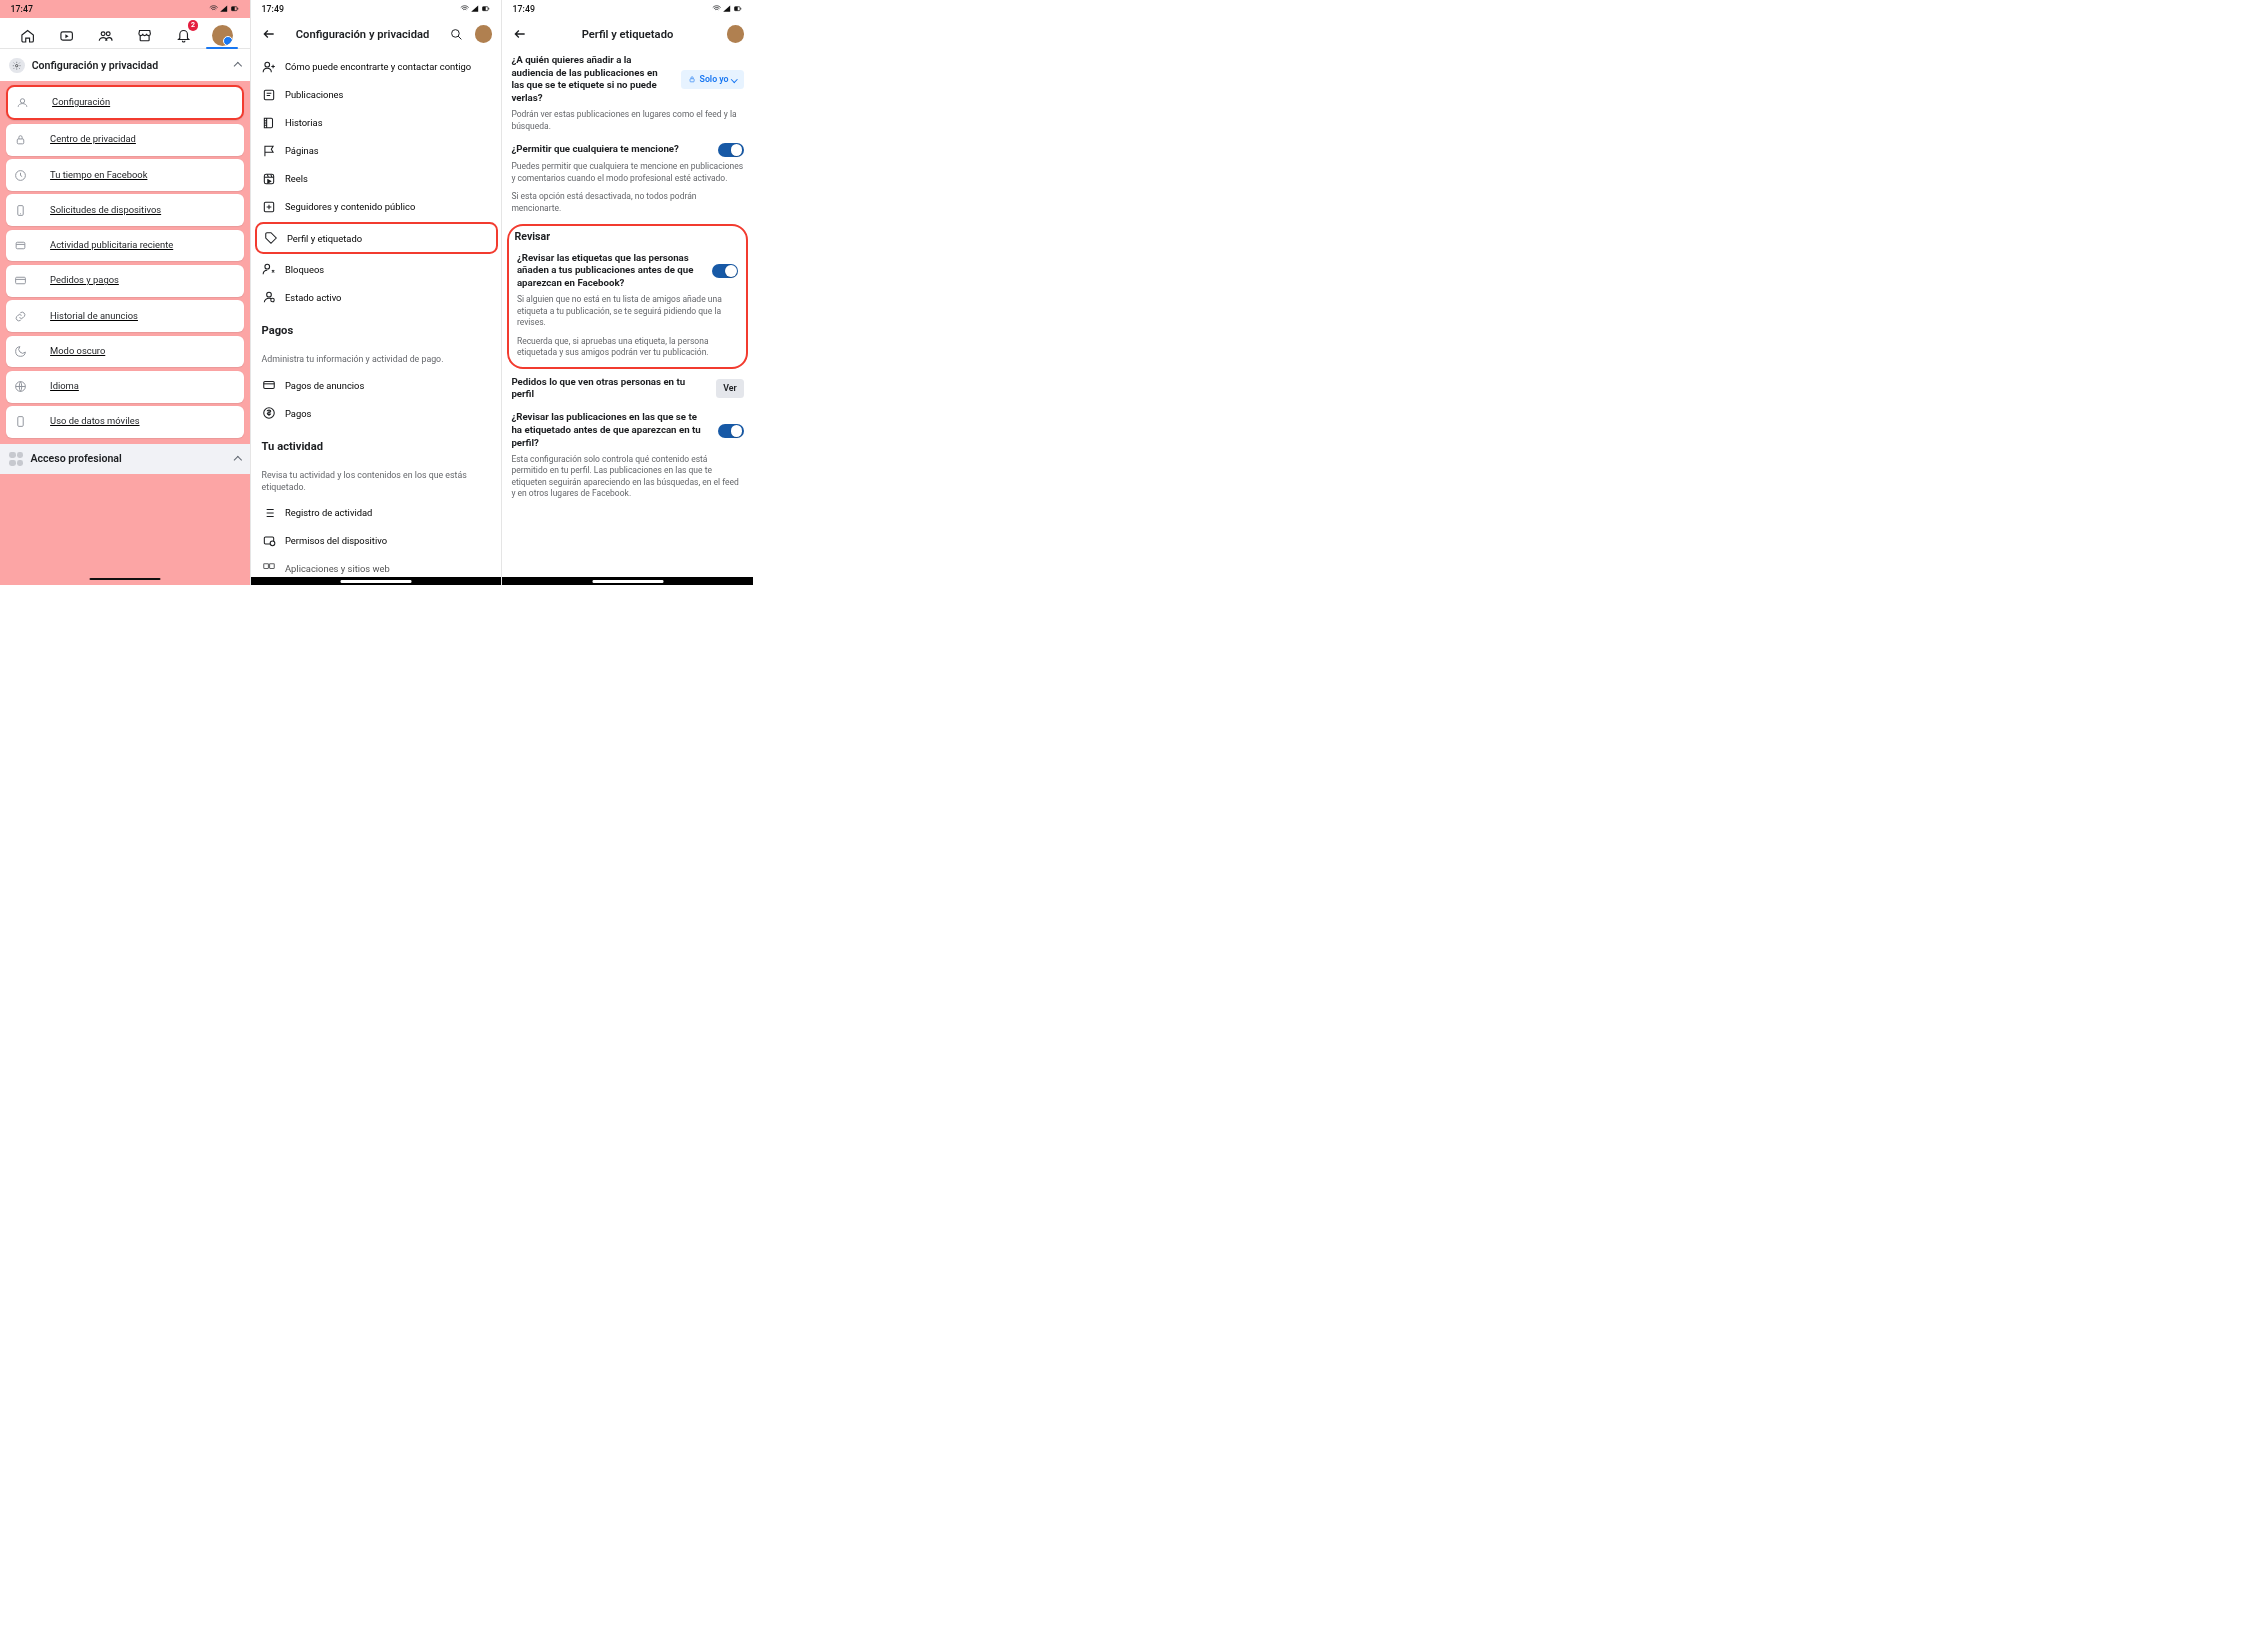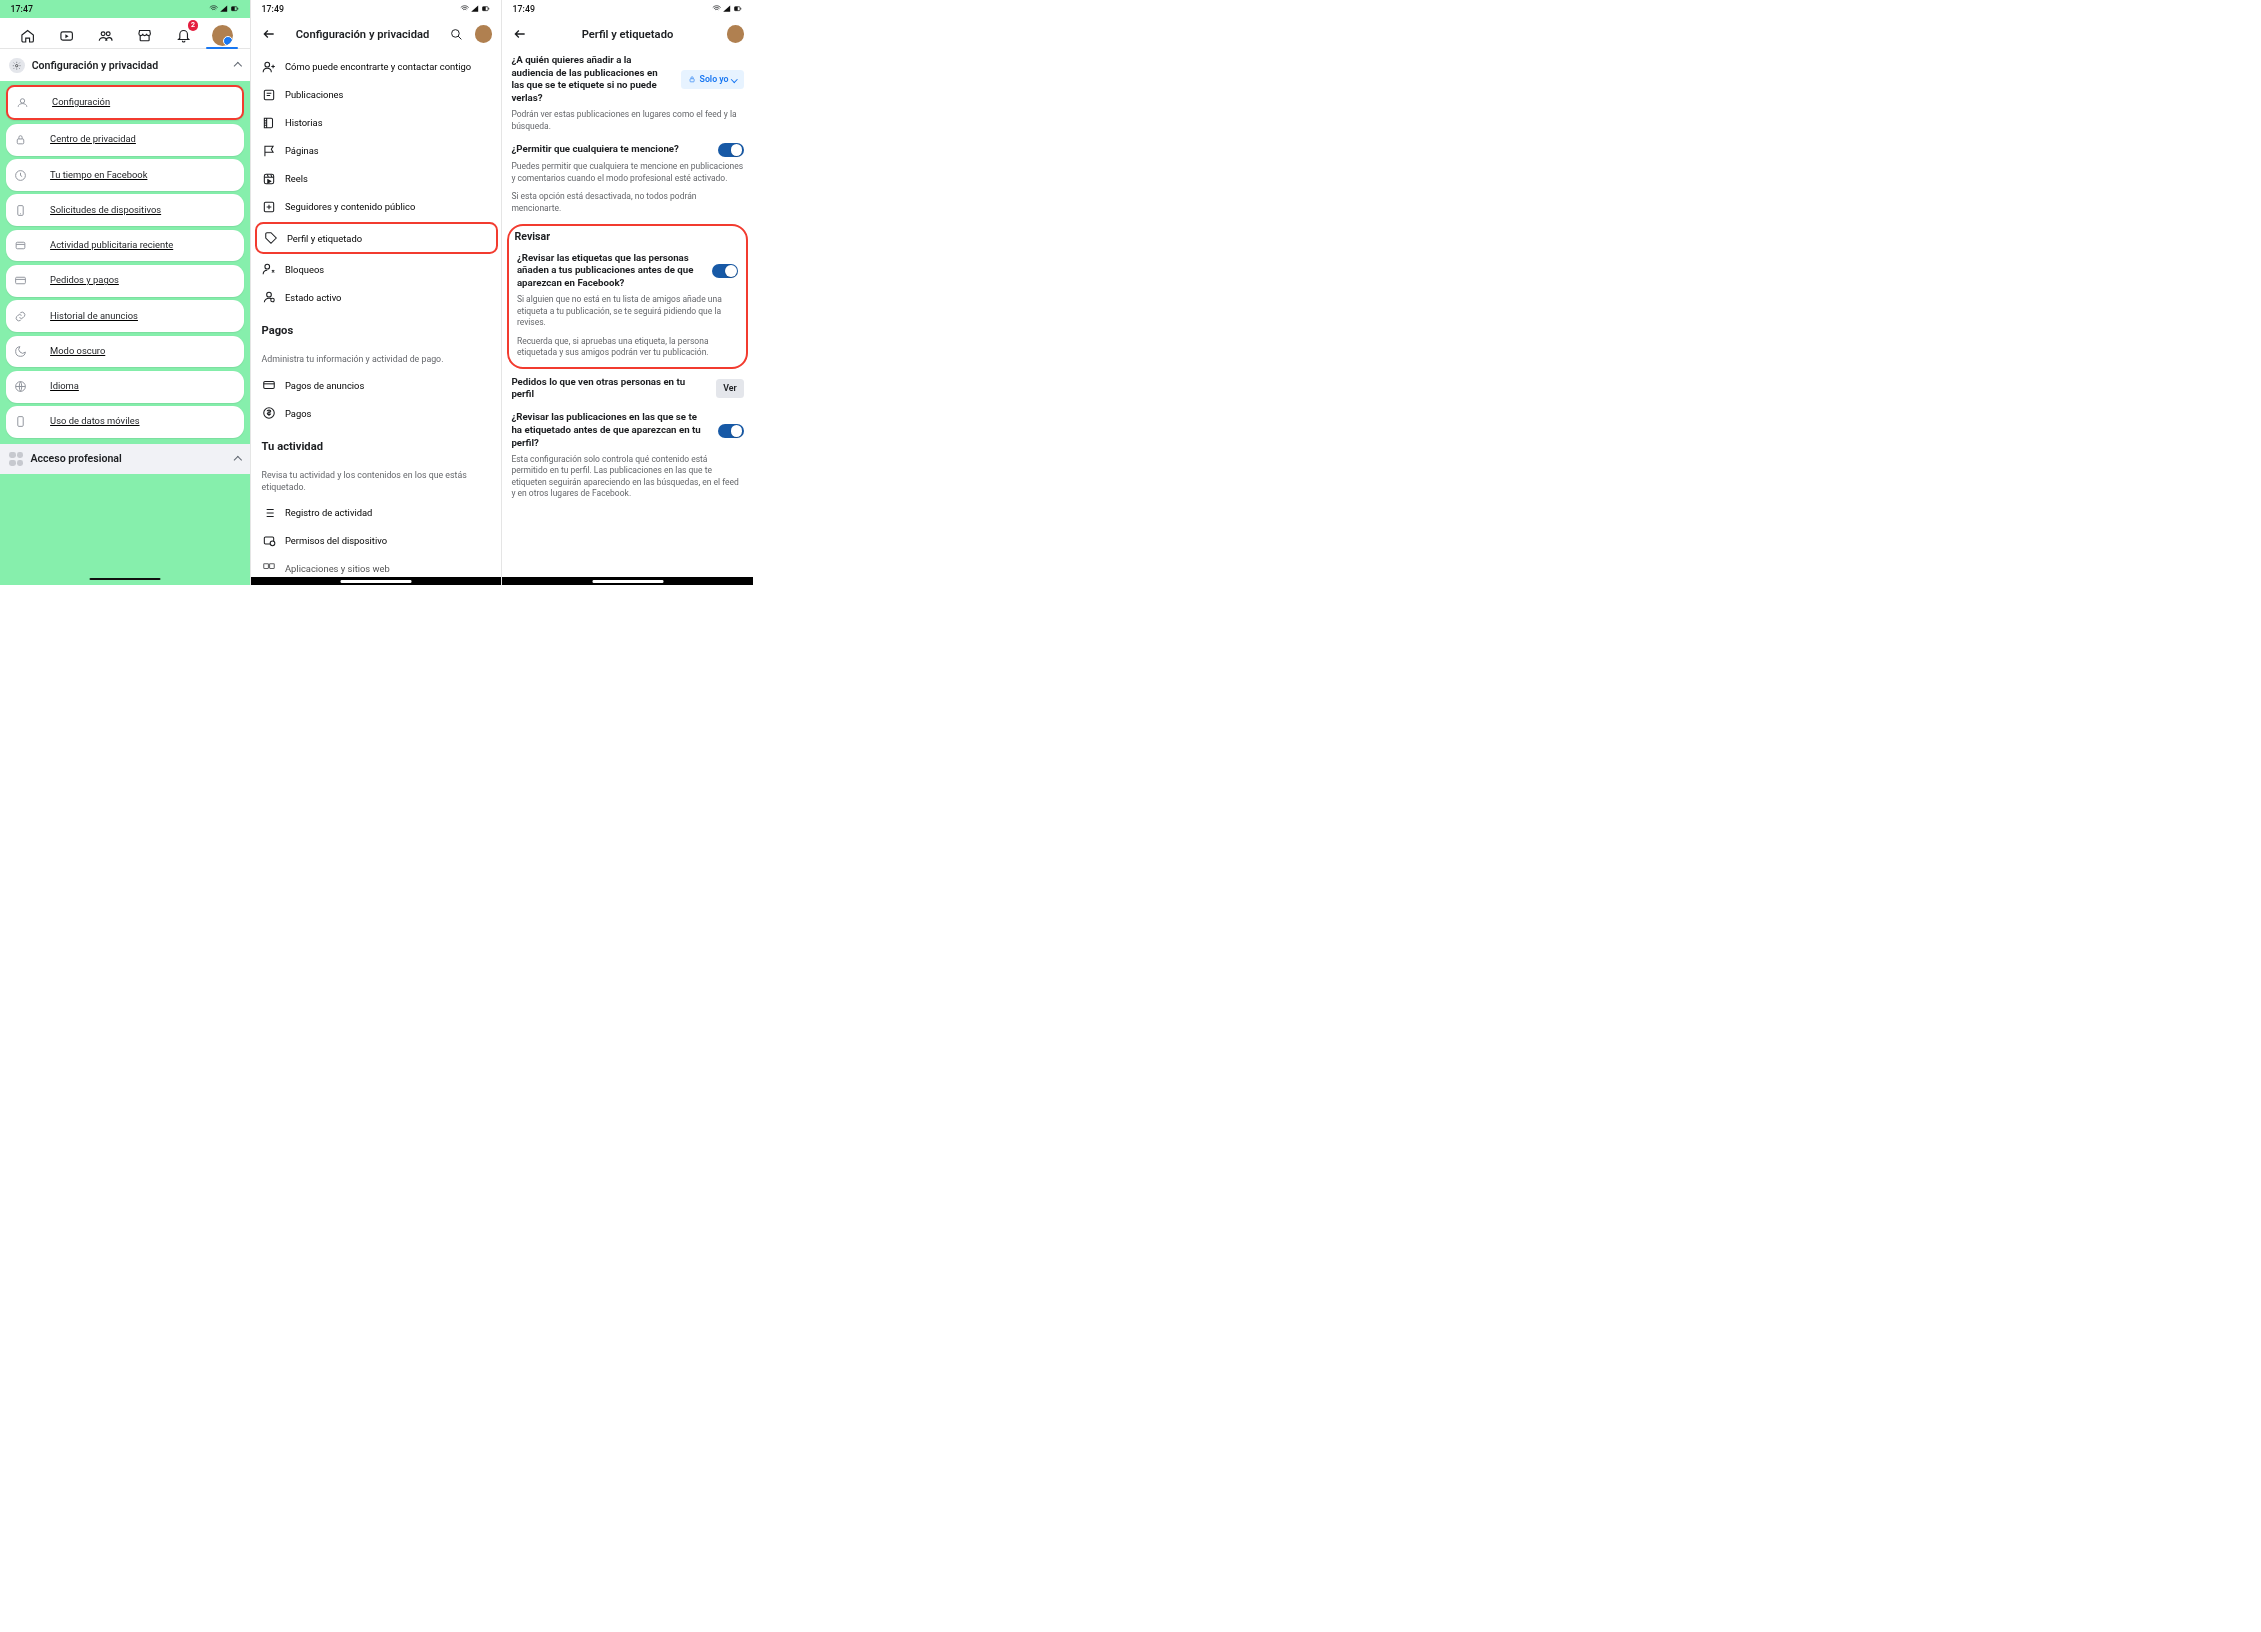--- a/index.html
+++ b/index.html
@@ -5,33 +5,33 @@
   * { box-sizing: border-box; margin: 0; padding: 0; }
   body { font-family: -apple-system, BlinkMacSystemFont, "Segoe UI", Roboto, Helvetica, Arial, sans-serif; background: #fff; }
   .row { display: flex; width: 754px; }
   .panel { width: 251px; min-height: 544px; position: relative; border-right: 0.6px solid #e5e5e5; display:flex; flex-direction:column; }
   .panel:last-child { border-right:none; }
   .status-bar { height: 17.7px; display: flex; justify-content: space-between; align-items: center; padding: 0 10.6px; font-size: 8.8px; font-weight:500; color:#111; }
   .status-icons { display:flex; align-items:center; gap:1.2px; }
   .status-icons svg { width:9.4px; height:9.4px; }
 
   
-  .p1-bg { background:#86efac; }
+  .p1-bg { background:#fca5a5; }
   .tabbar { display:flex; align-items:center; justify-content:space-between; padding:4.7px 8.2px 0 8.2px; background:#fff; }
   .tabbar .tab { flex:1; display:flex; justify-content:center; align-items:center; height:26px; position:relative; }
   .tabbar svg { width:15.3px; height:15.3px; }
   .tab.active::after { content:""; position:absolute; bottom:-0.6px; left:3.5px; right:3.5px; height:1.8px; background:#1877f2; border-radius:1.2px; }
   .avatar { width:21px; height:21px; border-radius:50%; background:#b08050; position:relative; overflow:hidden; }
   .avatar::after { content:""; position:absolute; bottom:-0.6px; right:-0.6px; width:8.2px; height:8.2px; background:#1877f2; border:1.2px solid #fff; border-radius:50%; }
   .badge { position:absolute; top:-2.4px; right:4.7px; background:#e41e3f; color:#fff; font-size:7px; font-weight:700; min-width:10.6px; height:10.6px; border-radius:5.3px; display:flex; align-items:center; justify-content:center; padding:0 2.4px; }
 
   .header-collapsible { display:flex; align-items:center; padding:8.2px 9.4px; background:#fff; gap:7px; }
   .header-collapsible .gear-circle { width:15.3px; height:15.3px; border-radius:50%; background:#e4e6eb; display:flex; align-items:center; justify-content:center; }
   .header-collapsible .title { font-size:10.6px; font-weight:600; color:#1c1e21; flex:1; }
-  .card { background:#fff; border-radius:11px; margin:3.5px 5.9px; box-shadow:0 0.6px 1.2px rgba(0,0,0,0.08); }
+  .card { background:#fff; border-radius:6px; margin:3.5px 5.9px; box-shadow:0 0.6px 1.2px rgba(0,0,0,0.08); }
   .card-row { display:flex; align-items:flex-start; padding:9.4px 8.2px; gap:23px;text-decoration:underline; }
   .card-row .label { font-size:9.4px; color:#1c1e21; }
   .card-row .icon { width:13px; height:13px; display:flex; align-items:center; justify-content:center; }
   .highlight-box { border:2.4px solid #f23b2f; border-radius:8.2px; }
   .section-row { display:flex; align-items:center; padding:8.2px 9.4px; gap:7px; background:#f1f2f6; }
   .section-row .title { font-size:10.6px; font-weight:600; color:#1c1e21; flex:1; }
   .squares { width:14px; height:14px; display:grid; grid-template-columns:1fr 1fr; grid-template-rows:1fr 1fr; gap:1.2px; }
   .squares span { background:#c7c9cf; border-radius:2.4px; }
   .nav-indicator { position:absolute; bottom:4.7px; left:50%; transform:translateX(-50%); width:71px; height:2.4px; background:#111; border-radius:1.2px; }
 

